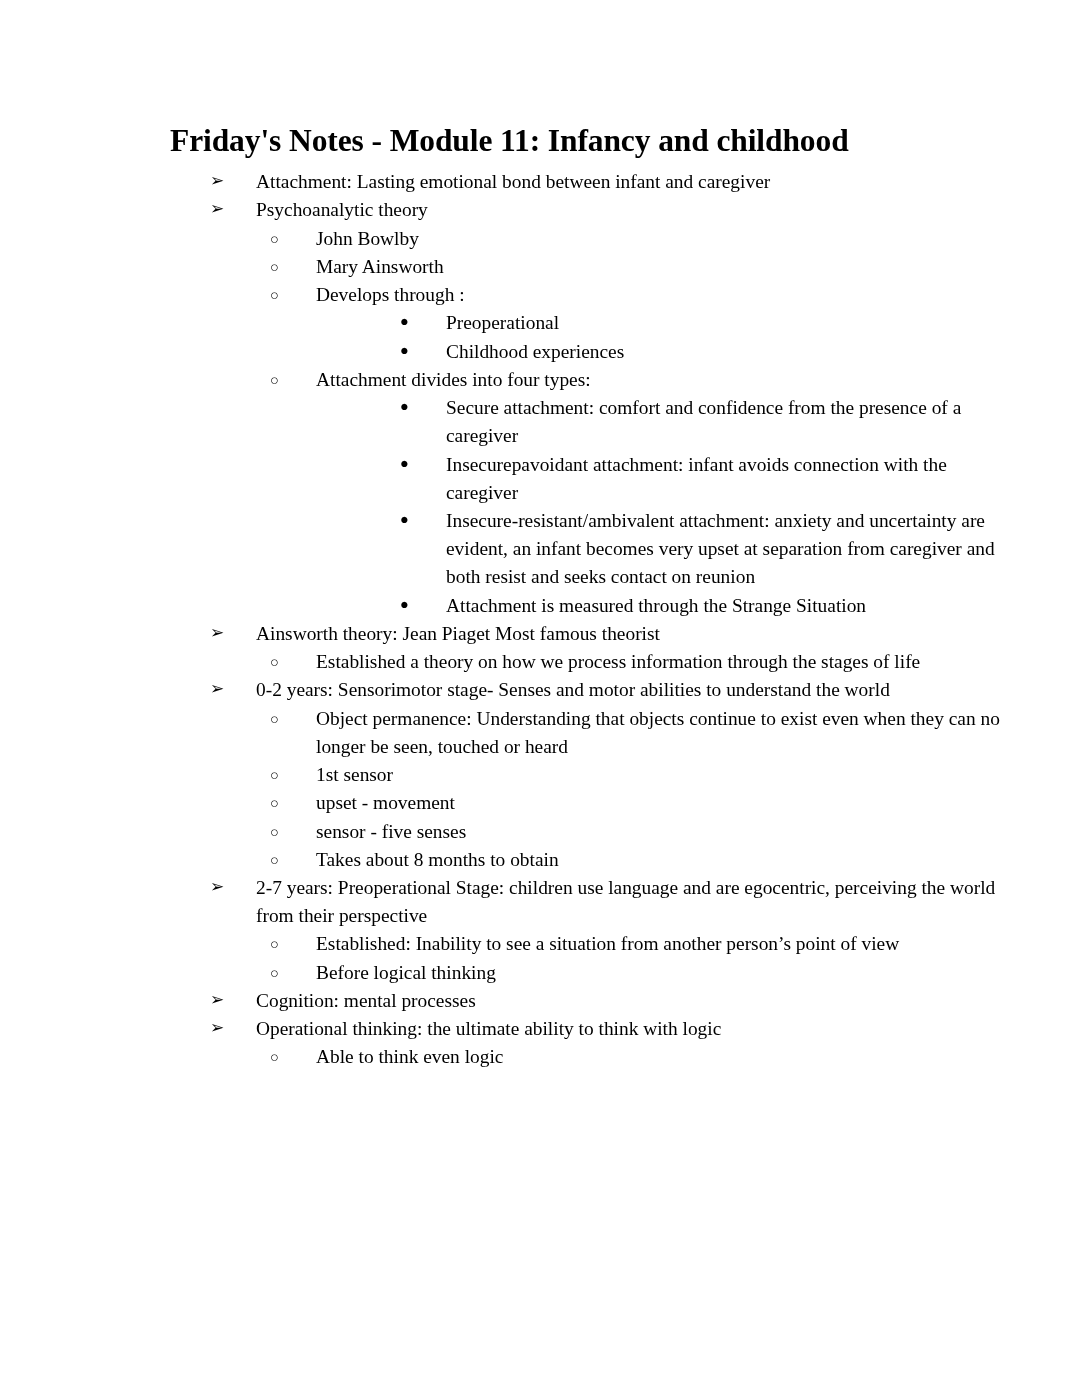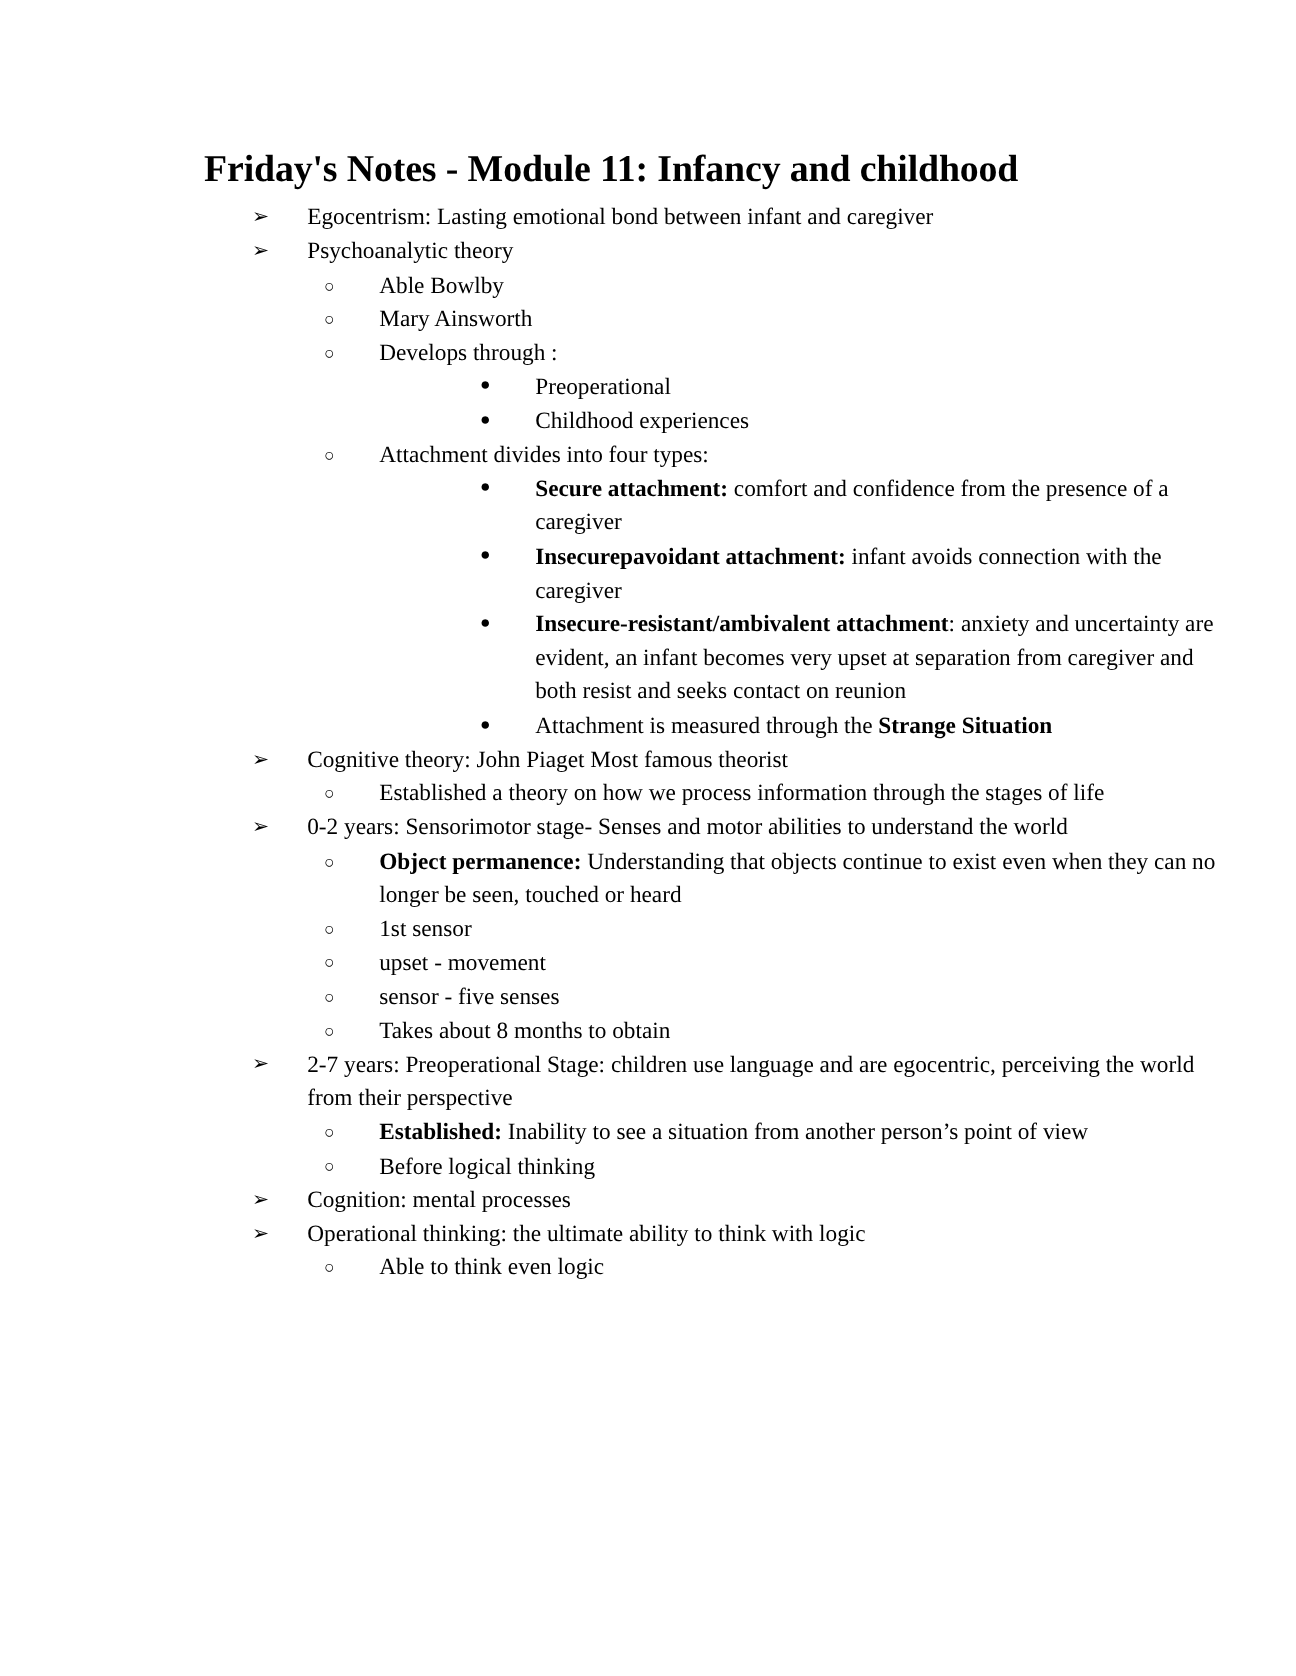--- a/index.html
+++ b/index.html
@@ -93,42 +93,42 @@
     font-size: 14.5px;
     line-height: 1.66;
     font-family: "Liberation Sans", sans-serif;
   }
 
   .txt {
     display: block;
   }
 
   b, .bold {
-    font-weight: bold;
+    font-weight: normal;
   }
 </style>
 </head>
 <body>
 
 <div class="page">
 
   <h1 class="doc-title">Friday's Notes - Module 11: Infancy and childhood</h1>
 
   <ul class="notes" id="outline-root">
       <li class="item lvl1">
         <span class="marker">➢</span>
-        <span class="txt">Egocentrism: Lasting emotional bond between infant and caregiver</span>
+        <span class="txt">Attachment: Lasting emotional bond between infant and caregiver</span>
       </li>
       <li class="item lvl1">
         <span class="marker">➢</span>
         <span class="txt">Psychoanalytic theory</span>
       </li>
       <li class="item lvl2">
         <span class="marker">○</span>
-        <span class="txt">Able Bowlby</span>
+        <span class="txt">John Bowlby</span>
       </li>
       <li class="item lvl2">
         <span class="marker">○</span>
         <span class="txt">Mary Ainsworth</span>
       </li>
       <li class="item lvl2">
         <span class="marker">○</span>
         <span class="txt">Develops through :</span>
       </li>
       <li class="item lvl3">
@@ -154,21 +154,21 @@
       <li class="item lvl3">
         <span class="marker">●</span>
         <span class="txt"><b>Insecure-resistant/ambivalent attachment</b>: anxiety and uncertainty are evident, an infant becomes very upset at separation from caregiver and both resist and seeks contact on reunion</span>
       </li>
       <li class="item lvl3">
         <span class="marker">●</span>
         <span class="txt">Attachment is measured through the <b>Strange Situation</b></span>
       </li>
       <li class="item lvl1">
         <span class="marker">➢</span>
-        <span class="txt">Cognitive theory: John Piaget Most famous theorist</span>
+        <span class="txt">Ainsworth theory: Jean Piaget Most famous theorist</span>
       </li>
       <li class="item lvl2">
         <span class="marker">○</span>
         <span class="txt">Established a theory on how we process information through the stages of life</span>
       </li>
       <li class="item lvl1">
         <span class="marker">➢</span>
         <span class="txt">0-2 years: Sensorimotor stage- Senses and motor abilities to understand the world</span>
       </li>
       <li class="item lvl2">

